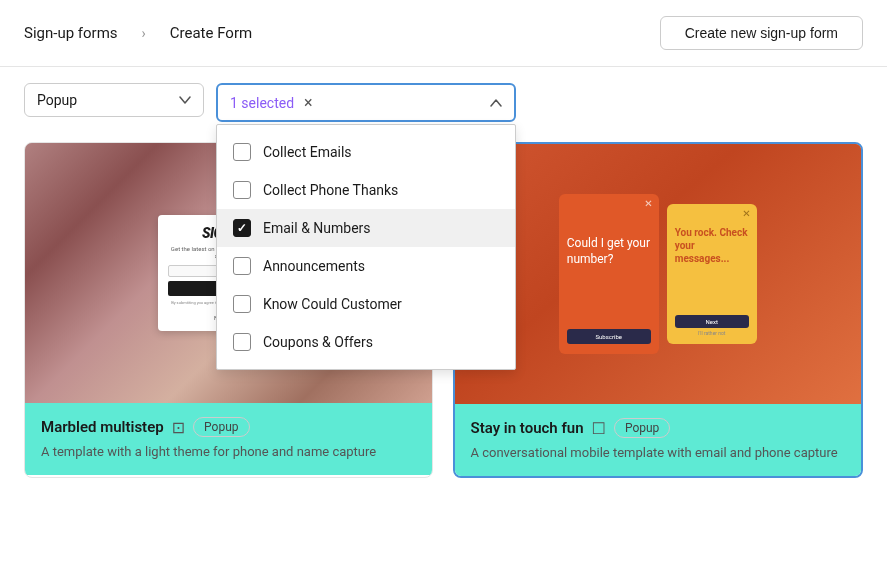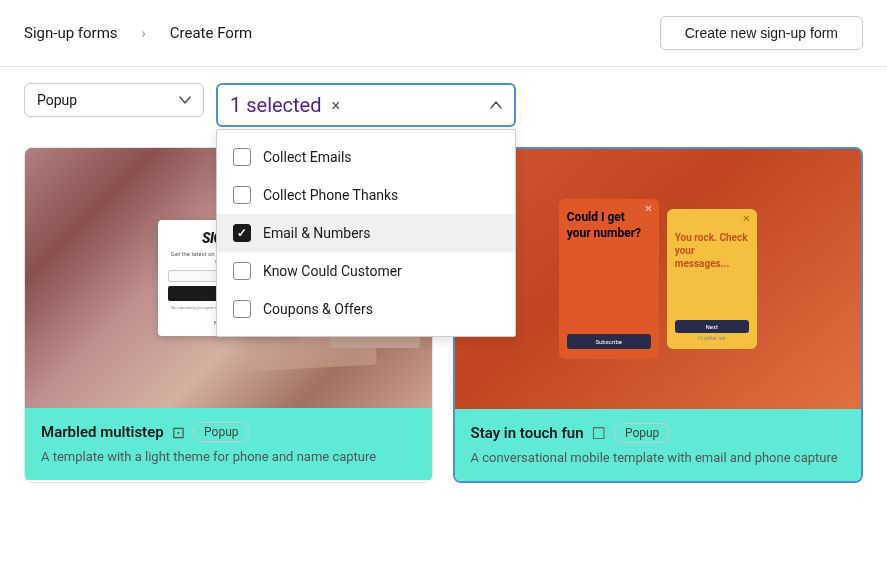--- a/index.html
+++ b/index.html
@@ -79,22 +79,22 @@
     }
 
     .select-filter-inner {
       display: flex;
       align-items: center;
       gap: 8px;
     }
 
     .badge {
       background: #fff;
-      color: #4c1d95;
-      font-size: 20px;
+      color: #8b5cf6;
+      font-size: 14px;
     }
 
     .tag-x {
       color: #555;
       font-size: 16px;
       margin-left: 2px;
       cursor: pointer;
     }
 
     .dropdown-menu {
@@ -270,25 +270,25 @@
 
     .convo-close {
       position: absolute;
       top: 4px;
       right: 6px;
       font-size: 10px;
       color: rgba(255,255,255,0.7);
     }
 
     .convo-text {
-      color: #000000;
+      color: #ffffff;
       font-size: 12px;
-      font-weight: bold;
+      font-weight: normal;
       line-height: 1.3;
-      margin-top: 1px;
+      margin-top: 32px;
     }
 
     .convo-btn-subscribe {
       background: #2a2a4a;
       color: #fff;
       text-align: center;
       font-size: 6px;
       padding: 4px;
       border-radius: 3px;
       margin-top: auto;
@@ -429,20 +429,24 @@
         <span>Collect Phone Thanks</span>
       </div>
 
       <div class="dropdown-item checked">
         <div class="checkbox checked-box">
           <span class="checkmark">✓</span>
         </div>
         <span>Email &amp; Numbers</span>
       </div>
 
+      <div class="dropdown-item">
+        <div class="checkbox"></div>
+        <span>Announcements</span>
+      </div>
 
       <div class="dropdown-item">
         <div class="checkbox"></div>
         <span>Know Could Customer</span>
       </div>
 
       <div class="dropdown-item">
         <div class="checkbox"></div>
         <span>Coupons &amp; Offers</span>
       </div>

